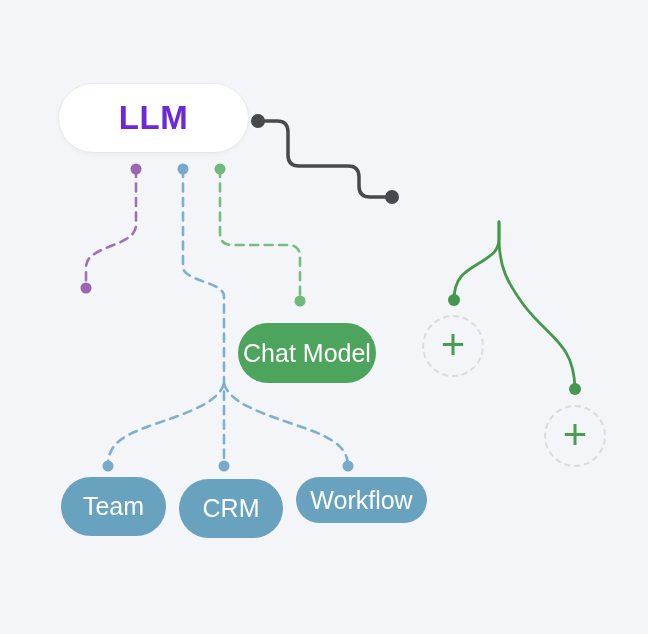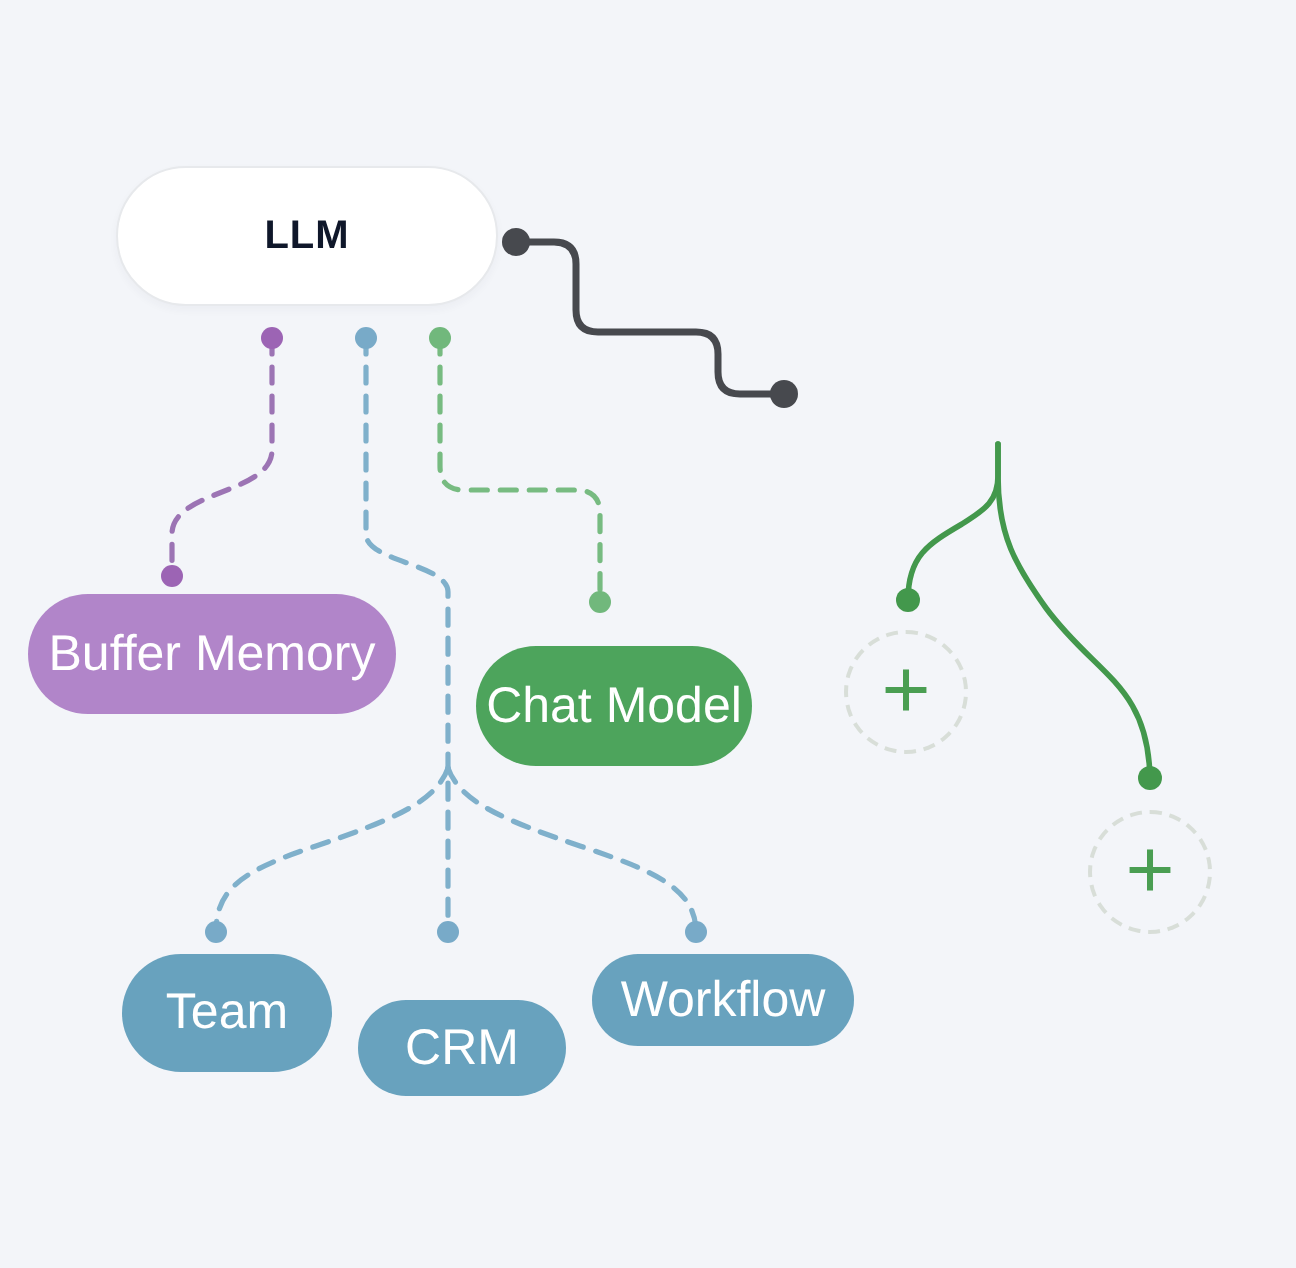--- a/index.html
+++ b/index.html
@@ -16,22 +16,22 @@
     position:absolute;
     display:flex;align-items:center;justify-content:center;
     border-radius:999px;
     white-space:nowrap;
     user-select:none;
   }
   .node.white{
     background:#ffffff;
     border:1.5px solid #e7e9ec;
     box-shadow:0 2px 4px rgba(40,50,70,.04);
-    color:#0f172a;
-    font-size:20px;font-weight:600;letter-spacing:.5px;
+    color:#6d28d9;
+    font-size:33px;font-weight:600;letter-spacing:.5px;
   }
   .node.colored{
     color:#ffffff;
     font-size:25px;font-weight:400;
     border:none;
   }
   .node.purple{background:#b185c9;}
   .node.green{background:#4da45c;}
   .node.blue{background:#68a2be;}
 
@@ -83,33 +83,30 @@
 
     <circle cx="454" cy="300" r="6" fill="#43984c"></circle>
     <circle cx="575" cy="389" r="6" fill="#43984c"></circle>
   </svg>
 
   <div class="node white" style="left:58px;top:83px;width:189px;height:68px;">
     <span>LLM</span>
   </div>
 
 
-  <div class="node colored purple" style="left:14px;top:297px;width:184px;height:60px;">
-    <span>Buffer Memory</span>
-  </div>
 
   <div class="node colored green" style="left:238px;top:311px;width:138px;height:60px;margin-top:12px;">
     <span>Chat Model</span>
   </div>
 
   <div class="node colored blue" style="left:61px;top:477px;width:105px;height:59px;">
     <span>Team</span>
   </div>
 
-  <div class="node colored blue" style="left:179px;top:500px;width:104px;height:48px;">
+  <div class="node colored blue" style="left:179px;top:479px;width:104px;height:59px;">
     <span>CRM</span>
   </div>
 
   <div class="node colored blue" style="left:296px;top:477px;width:131px;height:46px;">
     <span>Workflow</span>
   </div>
 
   <div class="plus-circle" style="left:422px;top:315px;">
     <span class="plus">+</span>
   </div>

